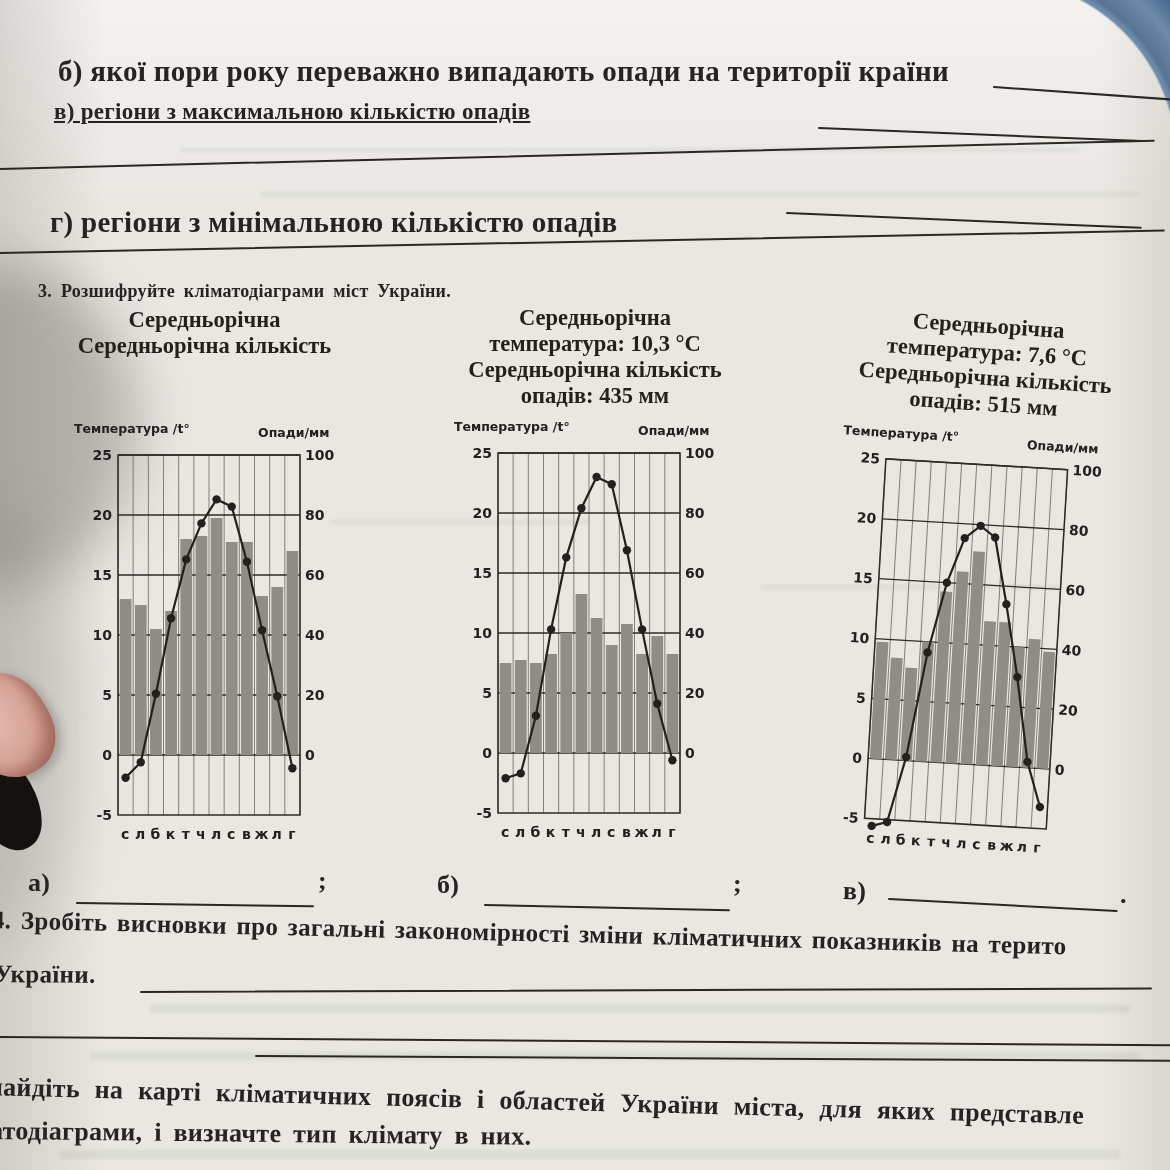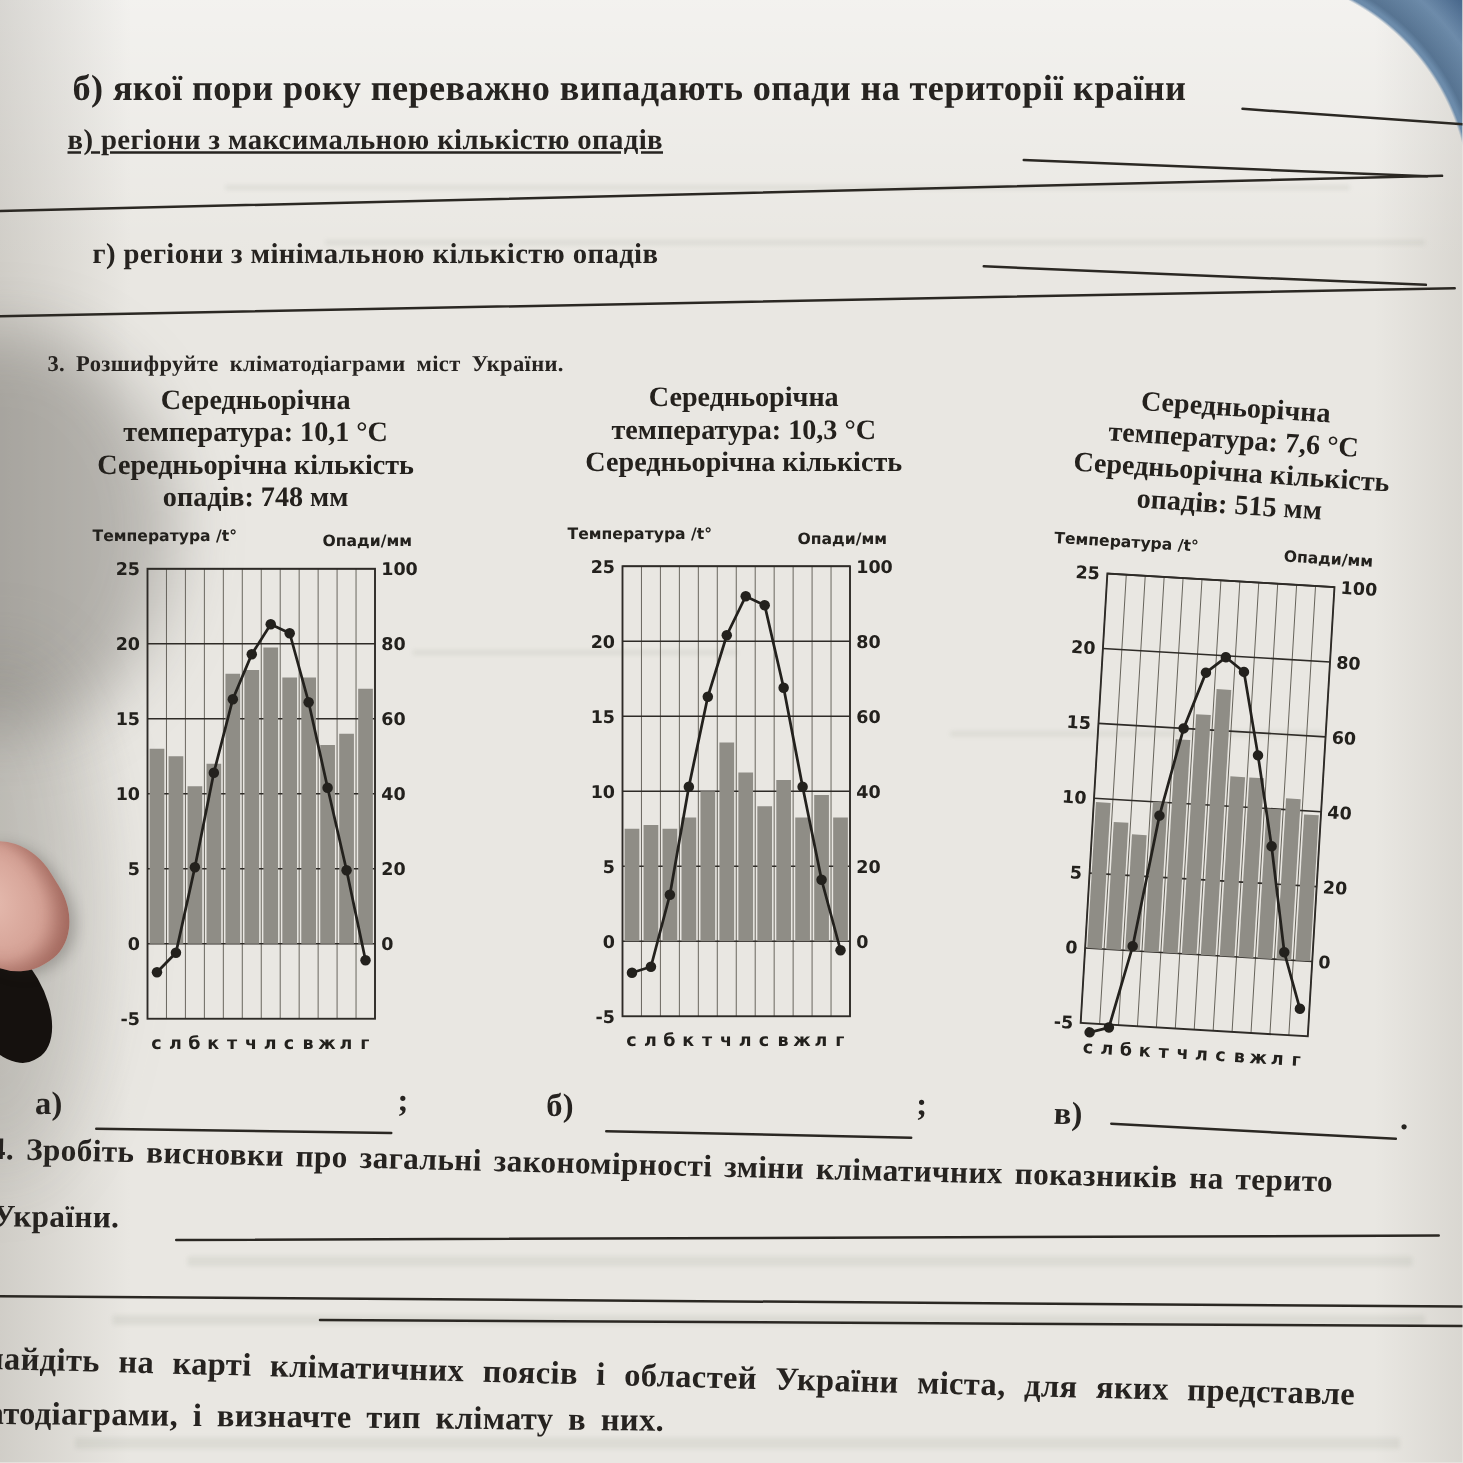--- a/index.html
+++ b/index.html
@@ -54,36 +54,35 @@
 <div class="ghost" style="left:90px;top:1052px;width:1050px;height:8px;"></div>
 <div class="ghost" style="left:60px;top:1150px;width:1060px;height:9px;"></div>
 
 <div class="bt" style="left:58px;top:55px;font-size:29px;">б) якої пори року переважно випадають опади на території країни</div>
 <div class="rule" style="left:993px;top:86px;width:182px;transform:rotate(4deg);"></div>
 
 <div class="bt" style="left:54px;top:99px;font-size:23px;text-decoration:underline;">в) регіони з максимальною кількістю опадів</div>
 <div class="rule" style="left:818px;top:127px;width:325px;transform:rotate(2.3deg);"></div>
 <div class="rule" style="left:-5px;top:168px;width:1160px;transform:rotate(-1.4deg);"></div>
 
-<div class="bt" style="left:50px;top:190px;font-size:23px;margin-left:24px;">г) регіони з мінімальною кількістю опадів</div>
+<div class="bt" style="left:50px;top:206px;font-size:29px;">г) регіони з мінімальною кількістю опадів</div>
 <div class="rule" style="left:786px;top:212px;width:356px;transform:rotate(2.4deg);"></div>
 <div class="rule" style="left:-5px;top:252px;width:1170px;transform:rotate(-1.1deg);"></div>
 
 <div class="bt" style="left:38px;top:281px;font-size:18px;word-spacing:4px;">3. Розшифруйте кліматодіаграми міст України.</div>
 
 <div class="climo-head" style="left:52px;top:307px;width:305px;">
     <div>Середньорічна</div>
-    <div>температура: 10,1 °C</div>
     <div>Середньорічна кількість</div>
-    <div>опадів: 748 мм</div>
   </div>
 <div class="climo-head" style="left:440px;top:305px;width:310px;">
     <div>Середньорічна</div>
     <div>температура: 10,3 °C</div>
     <div>Середньорічна кількість</div>
+    <div>опадів: 435 мм</div>
   </div>
 <div class="climo-head" style="left:822px;top:313px;width:335px;transform:rotate(3.8deg);">
     <div>Середньорічна</div>
     <div>температура: 7,6 °C</div>
     <div>Середньорічна кількість</div>
     <div>опадів: 515 мм</div>
   </div>
 
 <div class="climo-chart" style="left:72px;top:417px;"><svg width="262" height="436" viewBox="0 0 262 436">
       <g>

